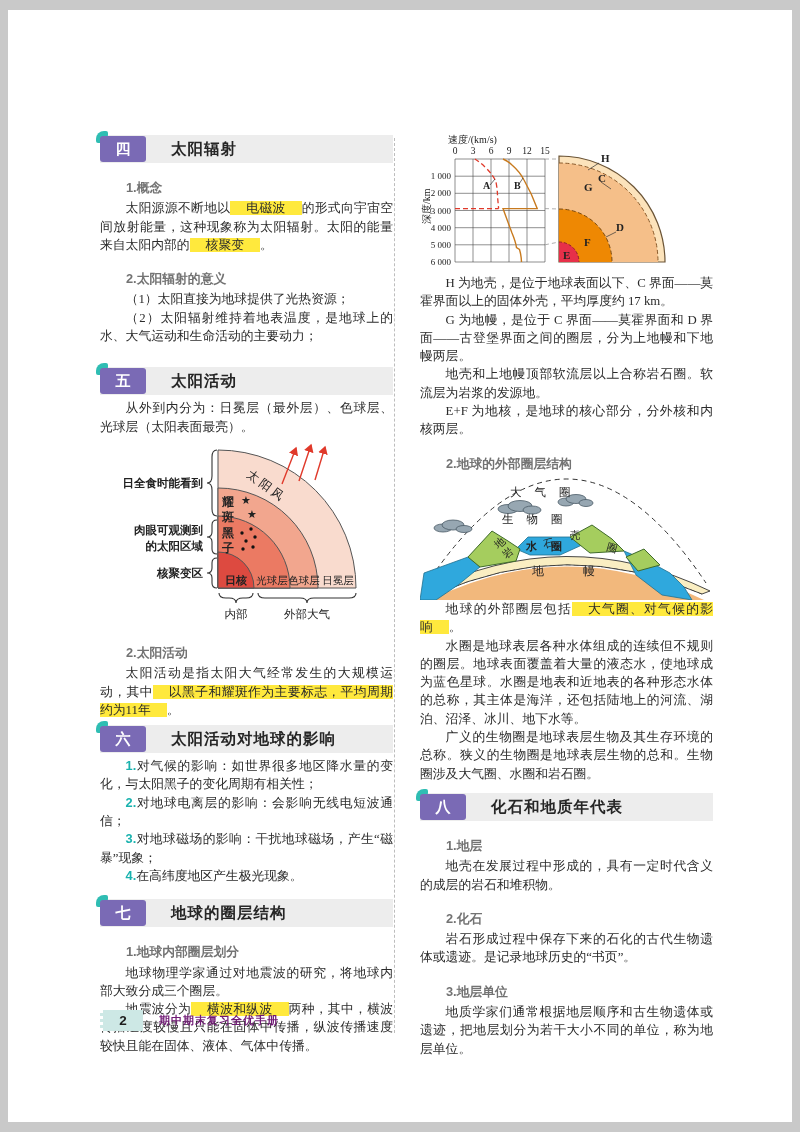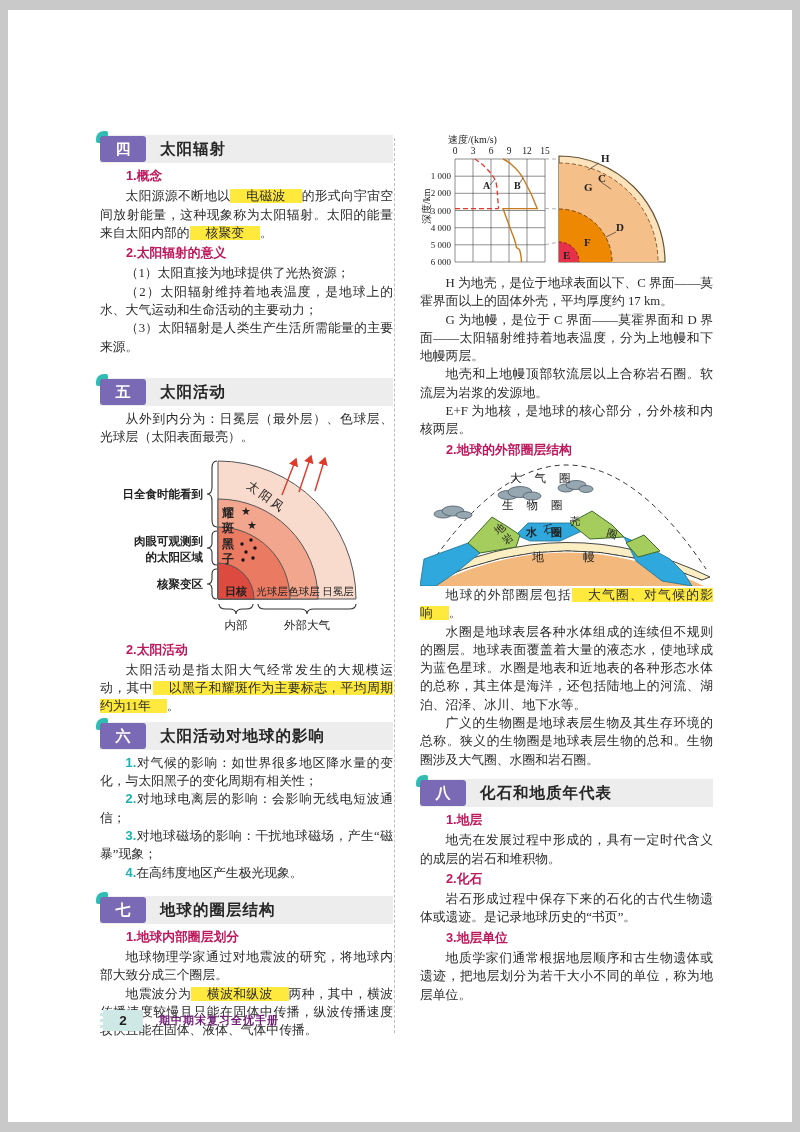--- a/index.html
+++ b/index.html
@@ -17,39 +17,39 @@
     position:absolute;left:386px;top:128px;height:895px;width:0;
     border-left:1px dashed #bdbdbd;
   }
   .col{position:absolute;font-size:12.8px;line-height:18.3px;}
   .col-left{left:92px;top:125px;width:293px;}
   .col-right{left:412px;top:122px;width:293px;}
   p.body{margin:0;text-indent:2em;text-align:justify;}
   .hl{background:#ffe93d;padding:0 16px;}
   .tl{color:#19b2ae;font-family:"Liberation Sans","DejaVu Sans",sans-serif;font-weight:bold;}
   .subhead{
-    color:#be185d;font-family:"Liberation Sans","DejaVu Sans",sans-serif;
-    font-weight:bold;font-size:12.8px;margin:2px 0 2px 26px;
+    color:#737373;font-family:"Liberation Sans","DejaVu Sans",sans-serif;
+    font-weight:bold;font-size:12.8px;margin:16px 0 2px 26px;
   }
   .sec-header{
     position:relative;background:#ededed;height:28px;margin:0 0 4px 0;
     display:flex;align-items:center;
   }
   .sec-header .accent{
     position:absolute;left:-4px;top:-4px;width:12px;height:12px;
     background:#2fbdb3;border-radius:8px 2px 8px 2px;
   }
   .sec-header .badge{
     position:relative;width:46px;height:26px;background:#7a6ab5;
     border-radius:3px;color:#fff;font-family:"Liberation Sans",sans-serif;
     font-weight:bold;font-size:15px;display:flex;align-items:center;justify-content:center;
   }
   .sec-header .sec-title{
     font-family:"Liberation Sans","DejaVu Sans",sans-serif;
-    font-weight:bold;font-size:15.5px;color:#262626;margin-left:14px;letter-spacing:1px;
+    font-weight:bold;font-size:15.5px;color:#262626;margin-left:25px;letter-spacing:1px;
   }
   .mt22{margin-top:22px;} .mt14{margin-top:14px;} .mt10{margin-top:10px;} .mt6{margin-top:6px;} .mt4{margin-top:4px;}
   svg{display:block;}
   svg text{font-family:"Liberation Serif","DejaVu Serif",serif;fill:#222;}
   .footer{
     position:absolute;left:92px;top:1000px;display:flex;align-items:center;
     font-family:"Liberation Sans","DejaVu Sans",sans-serif;
   }
   .footer .pagebadge{
     width:40px;height:21px;background:#cde8e5;color:#1e1e1e;font-weight:bold;
@@ -69,21 +69,20 @@
     <div class="sec-header">
       <span class="accent"></span>
       <span class="badge">四</span>
       <span class="sec-title">太阳辐射</span>
     </div>
     <div class="subhead">1.概念</div>
     <p class="body"><span>太阳源源不断地以</span><span class="hl">电磁波</span><span>的形式向宇宙空间放射能量，这种现象称为太阳辐射。太阳的能量来自太阳内部的</span><span class="hl">核聚变</span><span>。</span></p>
     <div class="subhead">2.太阳辐射的意义</div>
     <p class="body">（1）太阳直接为地球提供了光热资源；</p>
     <p class="body">（2）太阳辐射维持着地表温度，是地球上的水、大气运动和生命活动的主要动力；</p>
-    <p class="body">（3）太阳辐射是人类生产生活所需能量的主要来源。</p>
 
     <div class="sec-header mt22">
       <span class="accent"></span>
       <span class="badge">五</span>
       <span class="sec-title">太阳活动</span>
     </div>
     <p class="body">从外到内分为：日冕层（最外层）、色球层、光球层（太阳表面最亮）。</p>
 
     <svg width="293" height="192" viewBox="0 0 293 192">
       <defs>
@@ -227,21 +226,21 @@
         <text x="181" y="30">H</text>
         <text x="178" y="50">C</text>
         <text x="164" y="59">G</text>
         <text x="196" y="99">D</text>
         <text x="164" y="114">F</text>
         <text x="143" y="127">E</text>
       </g>
     </svg>
 
     <p class="body mt4">H 为地壳，是位于地球表面以下、C 界面——莫霍界面以上的固体外壳，平均厚度约 17 km。</p>
-    <p class="body">G 为地幔，是位于 C 界面——莫霍界面和 D 界面——太阳辐射维持着地表温度，分为上地幔和下地幔两层。</p>
+    <p class="body">G 为地幔，是位于 C 界面——莫霍界面和 D 界面——古登堡界面之间的圈层，分为上地幔和下地幔两层。</p>
     <p class="body">地壳和上地幔顶部软流层以上合称岩石圈。软流层为岩浆的发源地。</p>
     <p class="body">E+F 为地核，是地球的核心部分，分外核和内核两层。</p>
     <div class="subhead">2.地球的外部圈层结构</div>
 
     <svg width="293" height="125" viewBox="0 0 293 125">
 
       <path d="M6 110 Q146 -101 286 108" fill="none" stroke="#333" stroke-width="1" stroke-dasharray="5 4"></path>
 
       <path d="M10 125 Q146 58 284 125 Z" fill="#f2b87c"></path>
       <path d="M14 120 Q146 60 282 119" fill="none" stroke="#333" stroke-width="1" stroke-dasharray="5 3"></path>

